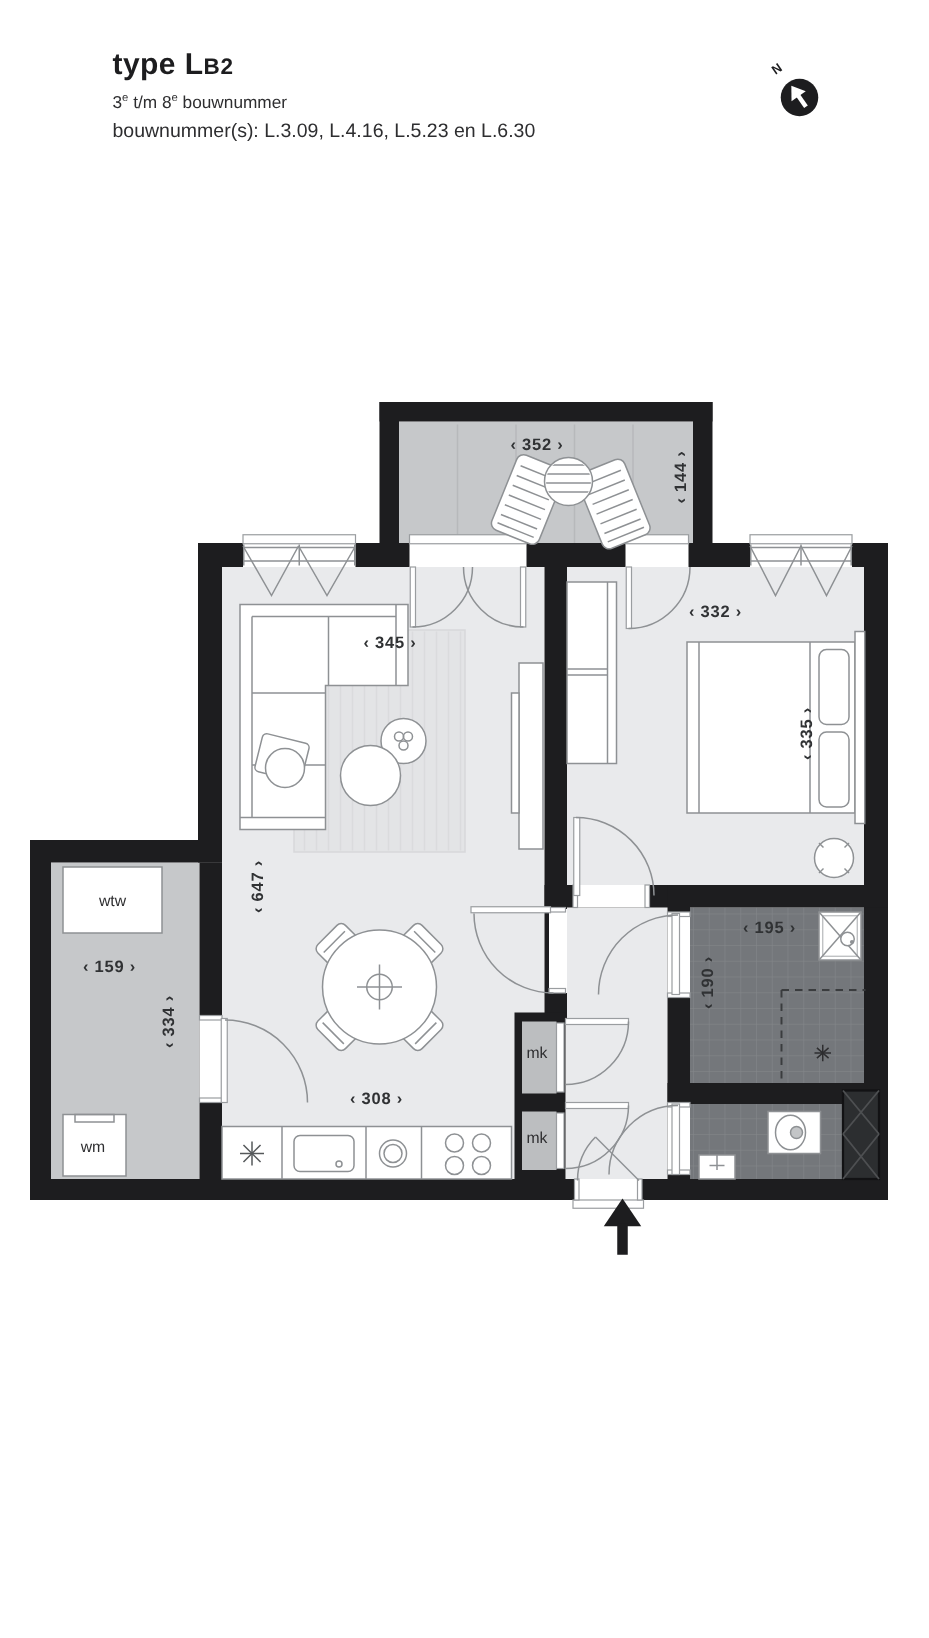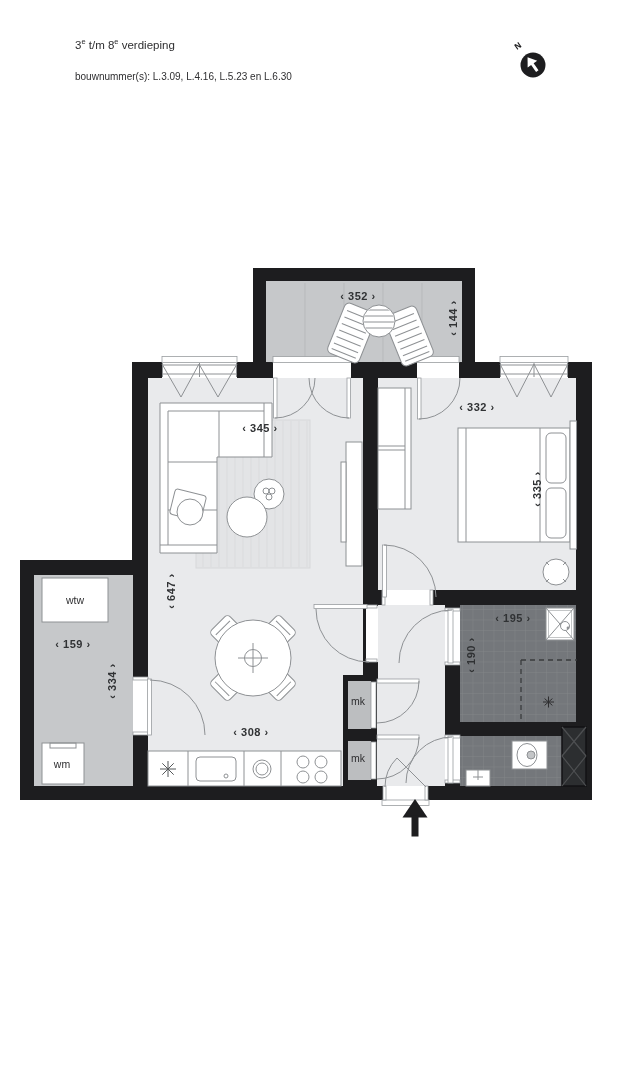--- a/index.html
+++ b/index.html
@@ -2,38 +2,39 @@
 <html><head>
 <meta charset="utf-8">
 <style>
   html,body{margin:0;padding:0;background:#ffffff;}
   body{width:619px;height:1092px;position:relative;font-family:"Liberation Sans",sans-serif;-webkit-font-smoothing:antialiased;}
   .header{position:absolute;left:75px;top:32px;color:#1d1d1f;}
   .title{font-size:20px;font-weight:bold;letter-spacing:.3px;}
   .title .suffix{font-size:15px;letter-spacing:.5px;}
   .floors{margin-top:5px;font-size:11.5px;color:#2e2e30;}
   .floors sup{font-size:7.5px;}
-  .bouw{margin-top:20px;font-size:10px;color:#2e2e30;}
+  .bouw{margin-top:4px;font-size:13px;color:#2e2e30;}
   svg text{font-family:"Liberation Sans",sans-serif;}
   .dim{font-size:11px;font-weight:bold;fill:#303234;letter-spacing:.5px;}
   .rlabel{font-size:10.5px;fill:#2e2e30;}
   .furn{fill:#ffffff;stroke:#8e9194;stroke-width:1;}
   .ln{stroke:#8e9194;stroke-width:1;fill:none;}
   .arc{stroke:#8e9194;stroke-width:1;fill:none;}
   .wall{fill:#1d1d1f;}
   .open{fill:#ffffff;}
   .jamb{fill:#ffffff;stroke:#9a9da0;stroke-width:.8;}
 </style>
 </head>
 <body>
 
 
 
 <div class="header">
-  <div class="floors"><span>3</span><sup>e</sup><span> t/m 8</span><sup>e</sup><span> verdieping</span></div>
+  <div class="title"><span>type L</span><span class="suffix">B2</span></div>
+  <div class="floors"><span>3</span><sup>e</sup><span> t/m 8</span><sup>e</sup><span> bouwnummer</span></div>
   <div class="bouw">bouwnummer(s): L.3.09, L.4.16, L.5.23 en L.6.30</div>
 </div>
 
 <svg width="619" height="1092" viewBox="0 0 619 1092">
   <defs>
     <pattern id="tiles" width="10.5" height="10.5" patternUnits="userSpaceOnUse">
       <rect width="10.5" height="10.5" fill="#74777b"></rect>
       <path d="M10.5 0 H0 V10.5" stroke="#85888b" stroke-width="0.7" fill="none"></path>
     </pattern>
     <clipPath id="balcTableClip">

